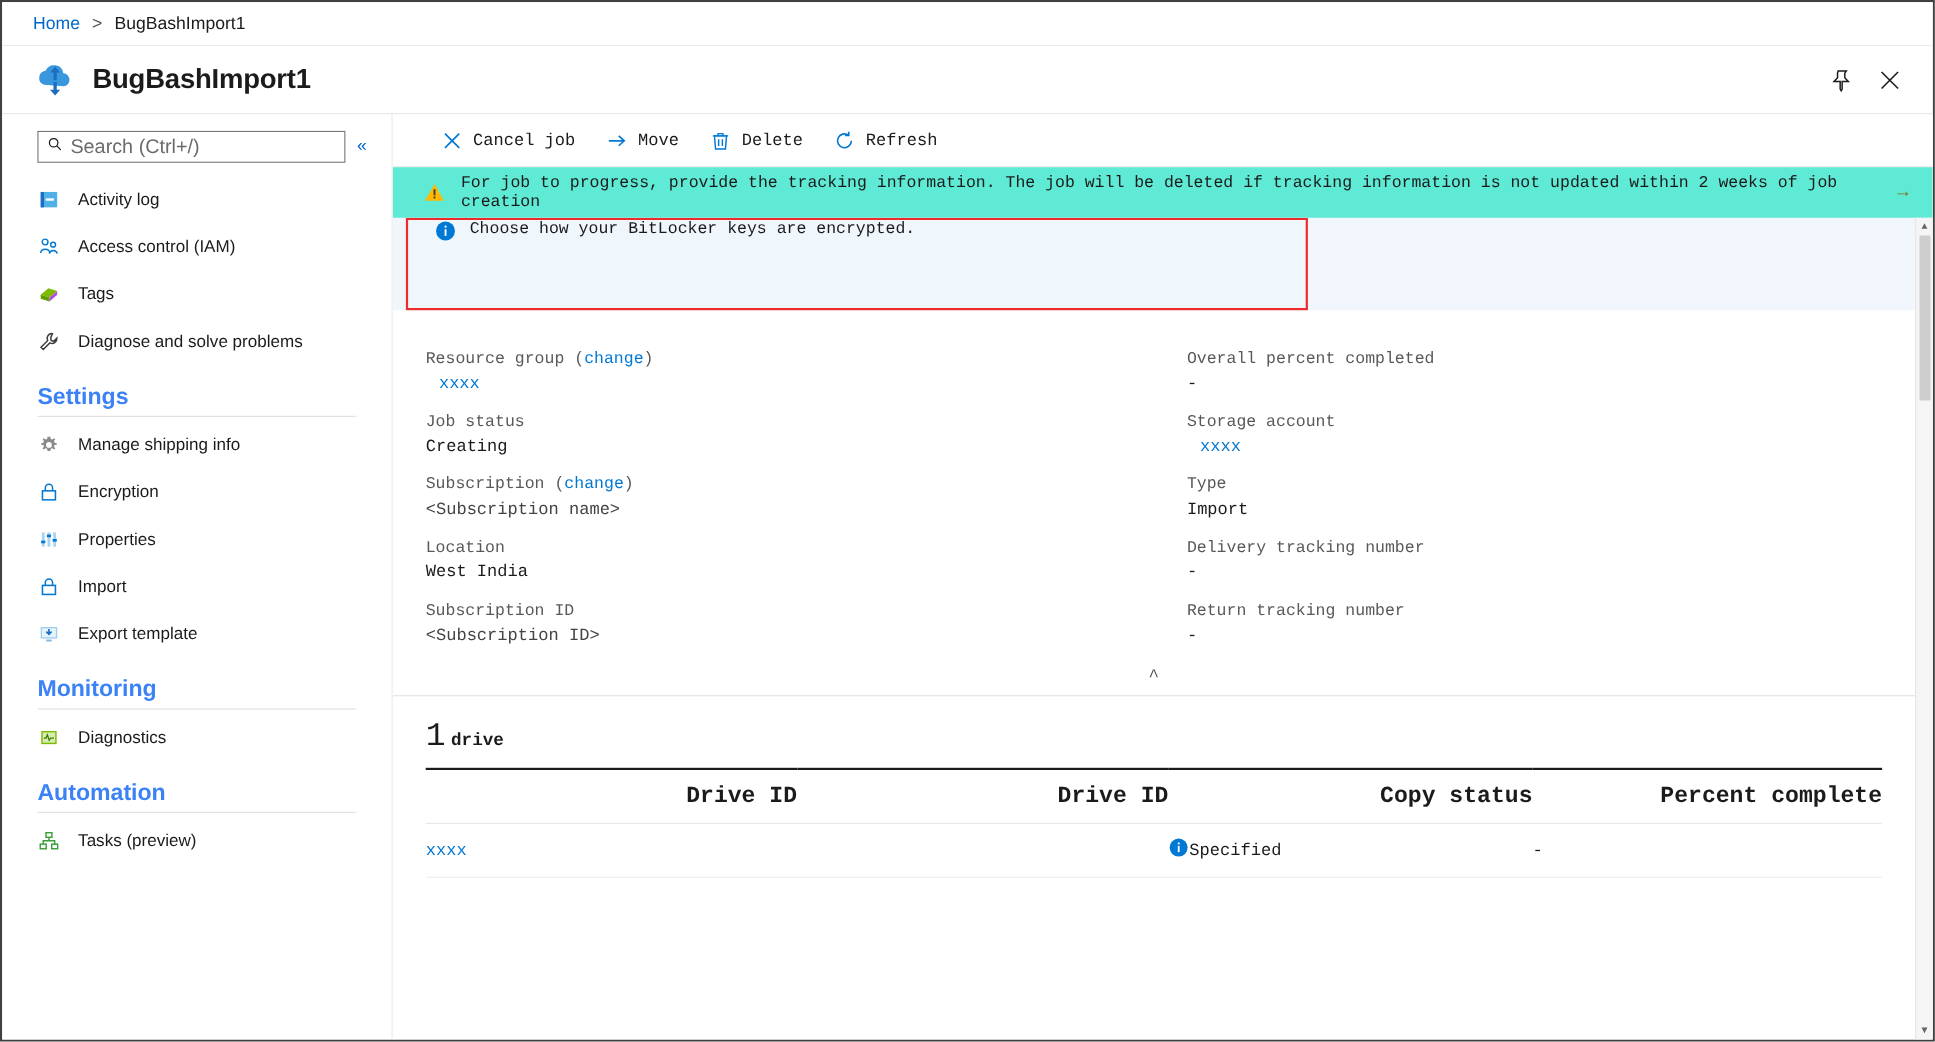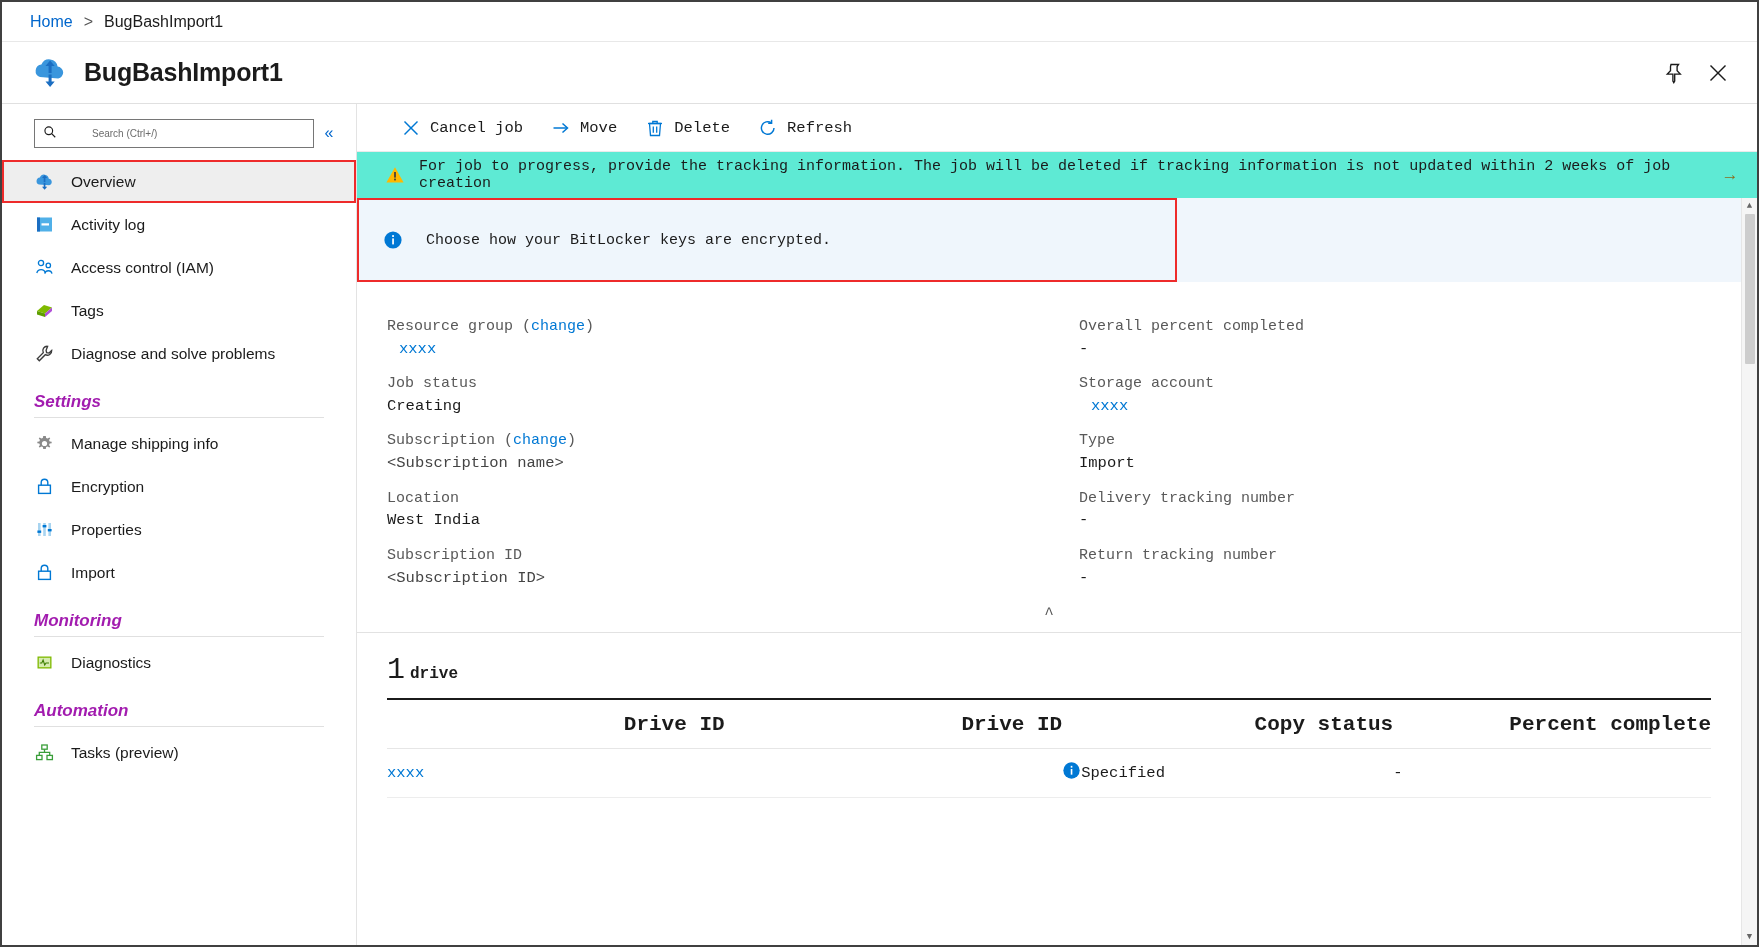--- a/index.html
+++ b/index.html
@@ -42,39 +42,38 @@
   .sidebar {
     width:355px; flex:0 0 355px; border-right:1px solid #e3e3e3;
     background:#fff; position:relative; overflow:hidden;
   }
   .search-row { display:flex; align-items:center; padding:14px 12px 12px 32px; }
   .search-box {
     flex:1 1 auto; height:29px; border:1px solid #767676; background:#fff;
     display:flex; align-items:center; padding:0 8px; gap:7px;
   }
   .search-box input {
-    border:0; outline:0; font-family:inherit; font-size:10px; width:100%;
-    color:#1b1b1b; background:transparent;margin-left:28px;
+    border:0; outline:0; font-family:inherit; font-size:18px; width:100%;
+    color:#1b1b1b; background:transparent;
   }
   .search-box input::placeholder { color:#6b6b6b; }
   .collapse-btn {
     width:30px; height:30px; display:flex; align-items:center; justify-content:center;
     color:#0066cc; font-size:16px; cursor:pointer; flex:0 0 30px;
   }
   .nav-item {
     display:flex; align-items:center; height:43px; padding-left:32px; gap:16px;
     cursor:pointer; font-size:15.5px; color:#1b1b1b;
   }
   .nav-item.active { background:#eeeeee; }
   .nav-item.highlight { outline:2px solid #ee2b2b; outline-offset:-2px; }
   .nav-ico { width:21px; height:21px; flex:0 0 21px; display:block; }
   .nav-section {
-    font-size:17px; font-weight:700; color:#a21caf;
+    font-size:21px; font-weight:700; color:#3b82f6;
     padding:17px 0 5px 32px;
-    font-style:italic;
   }
   .nav-rule { height:1px; background:#e0e0e0; margin:0 32px 4px 32px; }
 
   
   .main { flex:1 1 auto; position:relative; overflow:hidden; background:#fff;font-family:Liberation Mono, monospace; }
   .toolbar {
     height:48px; display:flex; align-items:center; gap:0; padding-left:30px;
     border-bottom:1px solid #eaeaea; background:#fff;
   }
   .tb-btn {
@@ -96,22 +95,22 @@
   .scrollbar {
     position:absolute; top:0; right:0; bottom:0; width:16px;
     background:#f5f5f5; border-left:1px solid #e6e6e6;
     display:flex; flex-direction:column; align-items:center; justify-content:space-between;
   }
   .sb-arrow { font-size:9px; color:#666; padding:3px 0; cursor:pointer; }
   .sb-thumb { position:absolute; top:16px; left:3px; width:10px; height:150px; background:#cdcdcd; border-radius:1px; cursor:pointer; }
 
   .info-strip { background:#f0f6fc; height:84px; display:flex; align-items:center; }
   .info-box {
-    margin-left:0; width:820px; height:84px; background:#eff6fc;
-    border:2px solid #ee2b2b; display:flex; align-items:center; gap:23px;
+    margin-left:12px; width:820px; height:84px; background:#eff6fc;
+    border:2px solid #ee2b2b; display:flex; align-items:flex-start; gap:12px;
     padding-left:24px; font-size:15px;
   }
   .info-ico { width:20px; height:20px; flex:0 0 20px; }
 
   .props { display:flex; padding:34px 0 0 0; }
   .props-col { width:50%; padding-left:30px; }
   .props-col.right { padding-left:30px; }
   .prop { margin-bottom:13px; }
   .prop-label { font-size:15px; color:#595959; line-height:1.45; }
   .prop-value { font-size:15.5px; color:#1b1b1b; line-height:1.45; }
@@ -181,30 +180,20 @@
             <svg viewBox="0 0 16 16" width="14" height="14" fill="none" stroke="#1b1b1b" stroke-width="1.3">
               <circle cx="6.6" cy="6.6" r="4.4"></circle>
                 <line x1="9.9" y1="9.9" x2="14" y2="14"></line>
             </svg>
           </span>
           <input type="text" placeholder="Search (Ctrl+/)" style="">
         </div>
         <span class="collapse-btn">«</span>
       </div>
 
-      <div class="nav-item active highlight">
-        <span class="nav-ico">
-          <svg viewBox="0 0 21 21" width="21" height="21">
-            <path d="M5 13.5 a3.6 3.6 0 0 1 0.8 -7 a4.7 4.7 0 0 1 9 1.2 a3.35 3.35 0 0 1 0.3 6.6 z" fill="#3a96dd"></path>
-            <path d="M9.7 11 v-3.9 l-1.7 0 l2.6 -3 l2.6 3 l-1.8 0 v3.9 z" fill="#1b6ec2"></path>
-            <path d="M9.7 11.8 v3.9 l-1.7 0 l2.6 3 l2.6 -3 l-1.8 0 v-3.9 z" fill="#1b6ec2"></path>
-          </svg>
-        </span>
-        <span>Overview</span>
-      </div>
 
       <div class="nav-item">
         <span class="nav-ico">
           <svg viewBox="0 0 21 21" width="21" height="21">
             <rect x="3" y="3.5" width="15" height="14" fill="#50b0e8"></rect>
             <rect x="3" y="3.5" width="3" height="14" fill="#1b6ec2"></rect>
             <rect x="7.5" y="9.3" width="7.5" height="2.2" fill="#fff"></rect>
           </svg>
         </span>
         <span>Activity log</span>
@@ -282,20 +271,31 @@
       <div class="nav-item">
         <span class="nav-ico">
           <svg viewBox="0 0 21 21" width="21" height="21" fill="none" stroke="#0078d4" stroke-width="1.4">
             <rect x="4.6" y="9.2" width="11.8" height="8.2"></rect>
               <path d="M7.2 9.2 v-2.6 a3.3 3.3 0 0 1 6.6 0 v2.6"></path>
           </svg>
         </span>
         <span>Import</span>
       </div>
 
+      <div class="nav-item">
+        <span class="nav-ico">
+          <svg viewBox="0 0 21 21" width="21" height="21">
+            <rect x="3" y="4" width="15" height="10.5" fill="#9ecdf0"></rect>
+            <rect x="4.2" y="5.2" width="12.6" height="8.1" fill="#e8f4fc"></rect>
+            <rect x="8" y="15.4" width="5" height="1.8" fill="#8ab8d8"></rect>
+            <path d="M10.5 5.8 v4.4 m-2.4 -2 l2.4 2.4 l2.4 -2.4" stroke="#1b6ec2" stroke-width="1.5" fill="none"></path>
+          </svg>
+        </span>
+        <span>Export template</span>
+      </div>
 
       <div class="nav-section">Monitoring</div>
       <div class="nav-rule"></div>
 
       <div class="nav-item">
         <span class="nav-ico">
           <svg viewBox="0 0 21 21" width="21" height="21">
             <rect x="3.5" y="4.5" width="14" height="12" fill="#7fba00"></rect>
             <rect x="4.8" y="5.8" width="11.4" height="9.4" fill="#d6ecb0"></rect>
             <path d="M5.8 11 h2 l1.3 -3 l1.6 5 l1.3 -2 h3" stroke="#3a7d00" stroke-width="1.1" fill="none"></path>

